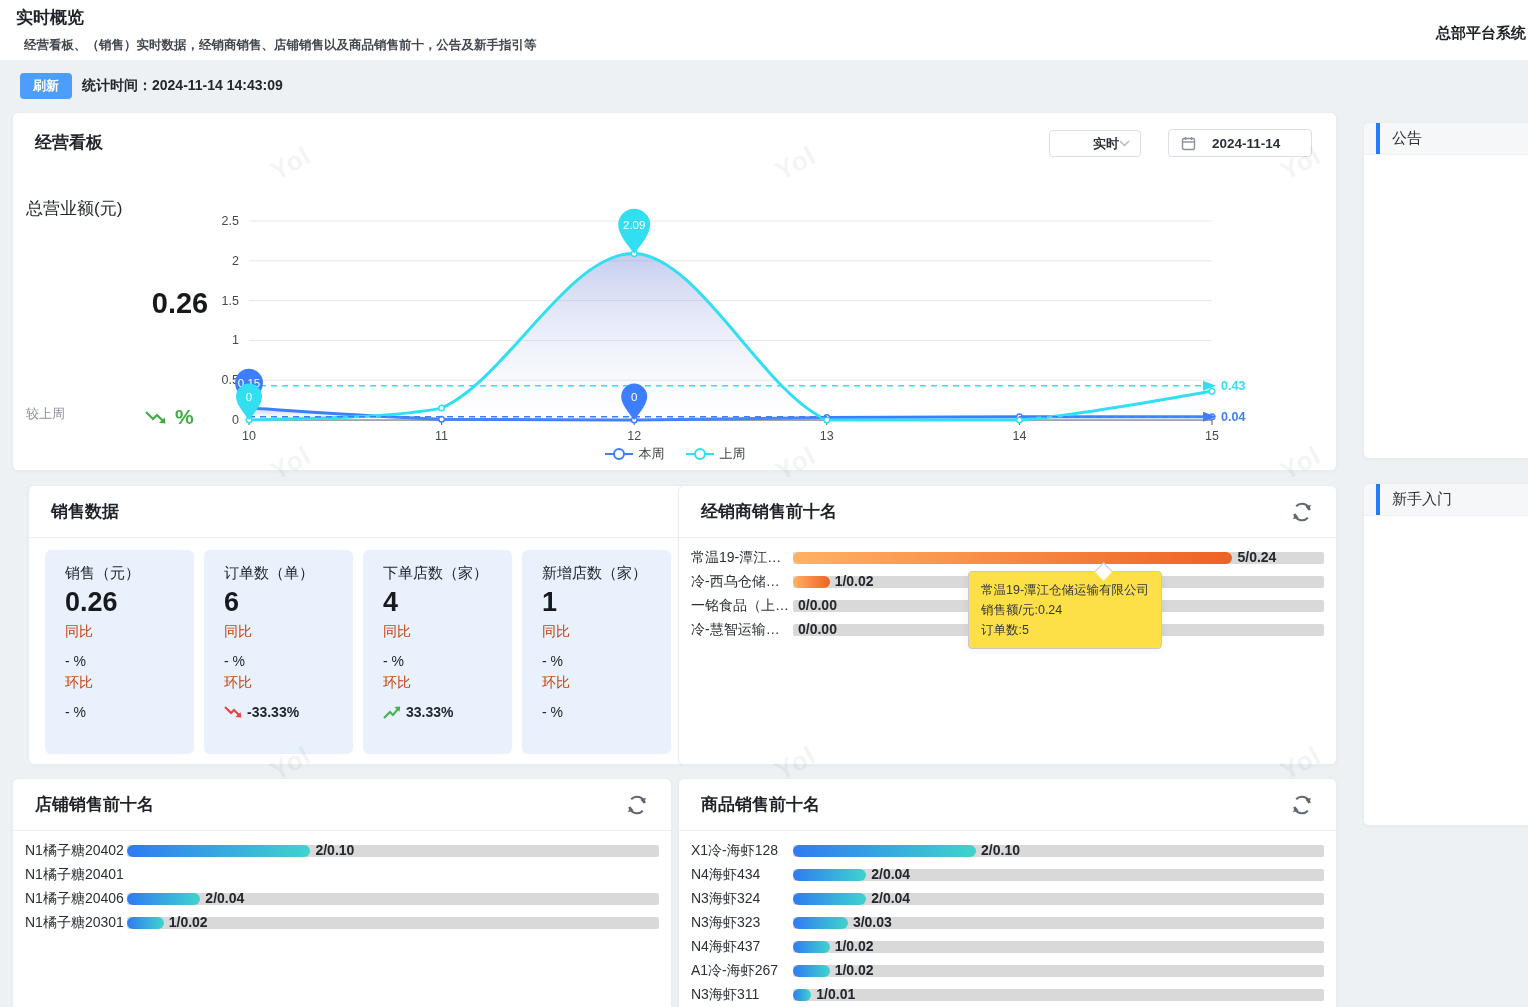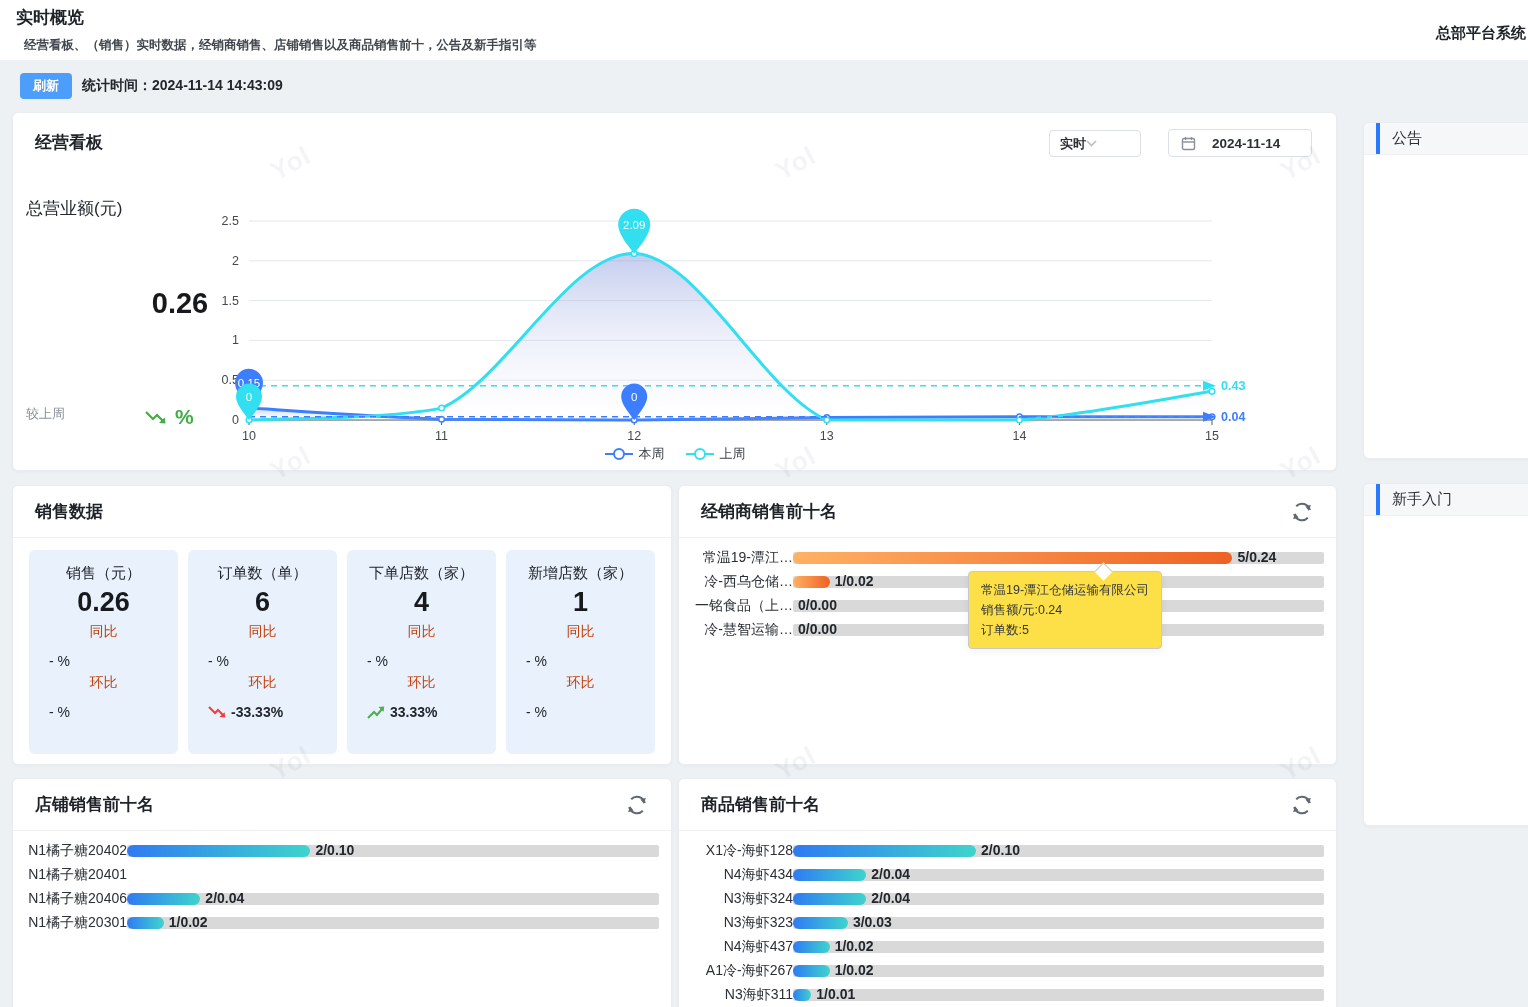--- a/index.html
+++ b/index.html
@@ -15,30 +15,30 @@
   .brand{position:absolute;right:2px;top:24px;font-size:15px;font-weight:bold;white-space:nowrap;}
   
   .toolbar{position:absolute;left:20px;top:73px;display:flex;align-items:center;height:26px;}
   .refresh-btn{width:52px;height:26px;background:#4d9efa;color:#fff;border:none;border-radius:4px;
     font-size:13px;font-weight:bold;font-family:inherit;cursor:pointer;}
   .stat-time{margin-left:10px;font-size:14px;font-weight:bold;color:#23272d;}
   
   .card{position:absolute;background:#fff;border:1px solid #e9ecf0;border-radius:6px;
     box-shadow:0 1px 3px rgba(30,40,60,.04);box-sizing:border-box;}
   #board{left:12px;top:112px;width:1325px;height:359px;}
-  #sales{left:12px;top:485px;width:660px;height:280px;text-align:center;}
+  #sales{left:28px;top:485px;width:660px;height:280px;}
   #dealers{left:678px;top:485px;width:659px;height:280px;}
   #stores{left:12px;top:778px;width:660px;height:260px;}
   #products{left:678px;top:778px;width:659px;height:260px;}
   #announcements{left:1363px;top:122px;width:300px;height:337px;padding:0;}
   #guide{left:1363px;top:483px;width:300px;height:343px;}
   
   .board-title{position:absolute;left:22px;top:18px;font-size:17px;font-weight:bold;}
   .select-box{position:absolute;top:17px;right:195px;width:92px;height:27px;border:1px solid #dcdfe6;
-    border-radius:4px;display:flex;align-items:center;justify-content:flex-start;
+    border-radius:4px;display:flex;align-items:center;justify-content:flex-end;
     padding:0 10px;font-size:13px;font-weight:bold;color:#2b2f36;cursor:pointer;background:#fff;box-sizing:border-box;}
   .date-box{position:absolute;top:16px;right:24px;width:144px;height:28px;border:1px solid #dcdfe6;
     border-radius:4px;display:flex;align-items:center;gap:16px;padding:0 12px;
     font-size:13.5px;font-weight:bold;color:#2b2f36;cursor:pointer;background:#fff;box-sizing:border-box;}
   .metric-label{position:absolute;left:13px;top:84px;font-size:17px;color:#23272d;}
   .metric-value{position:absolute;left:112px;top:174px;width:110px;text-align:center;font-size:29px;font-weight:600;color:#17191c;}
   .compare-label{position:absolute;left:13px;top:292px;font-size:13px;color:#8b919a;}
   .compare-trend{position:absolute;left:131px;top:292px;display:flex;align-items:center;gap:8px;}
   .compare-unit{font-size:21px;font-weight:bold;color:#42ad46;}
   #main-chart{position:absolute;left:0;top:0;pointer-events:none;}
@@ -51,21 +51,21 @@
   .reload-icon{cursor:pointer;display:flex;}
   
   .stat-cards{display:flex;gap:10px;padding:12px 16px;}
   .stat-card{flex:1;background:#e8f1fc;border-radius:6px;padding:14px 20px;height:176px;box-sizing:content-box;}
   .stat-card .s-label{font-size:15px;color:#23272d;}
   .stat-card .s-value{font-size:27px;font-weight:bold;margin-top:4px;color:#17191c;}
   .stat-card .s-sub{font-size:14px;margin-top:5px;color:#c2410c;}
   .stat-card .s-val{font-size:14px;margin-top:12px;color:#23272d;display:flex;align-items:center;gap:4px;}
   .stat-card .s-val.trend{font-weight:bold;}
   
-  .bar-rows{padding:8px 12px 0 12px;text-align:right;}
+  .bar-rows{padding:8px 12px 0 12px;}
   .bar-row{display:flex;align-items:center;height:24px;}
   .bar-label{width:102px;font-size:14px;color:#2b2f36;white-space:nowrap;overflow:hidden;}
   .bar-track{flex:1;height:12px;background:#d9d9d9;border-radius:2px;position:relative;}
   .bar-fill{position:absolute;left:0;top:0;height:12px;border-radius:6px;}
   .bar-fill.orange{background:linear-gradient(90deg,#ffb164,#ee6224);}
   .bar-fill.blue{background:linear-gradient(90deg,#2f7bf2,#3ed4cd);}
   .bar-value{position:absolute;top:-3px;font-size:14px;font-weight:bold;color:#23272d;white-space:nowrap;}
   
   .chart-tooltip{position:absolute;left:289px;top:85px;background:#fde047;border:1px solid #c9c9c9;
     border-radius:4px;padding:8px 12px;font-size:12.5px;line-height:1.6;color:#33373d;

